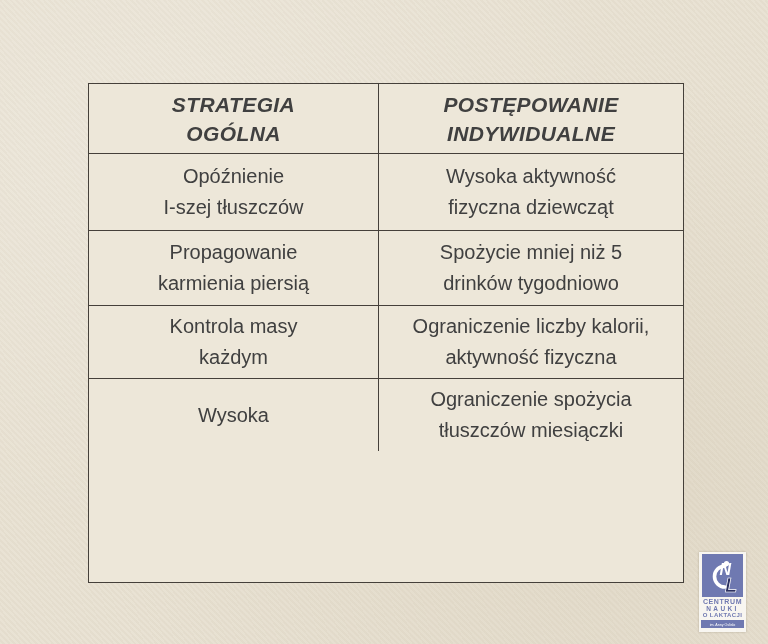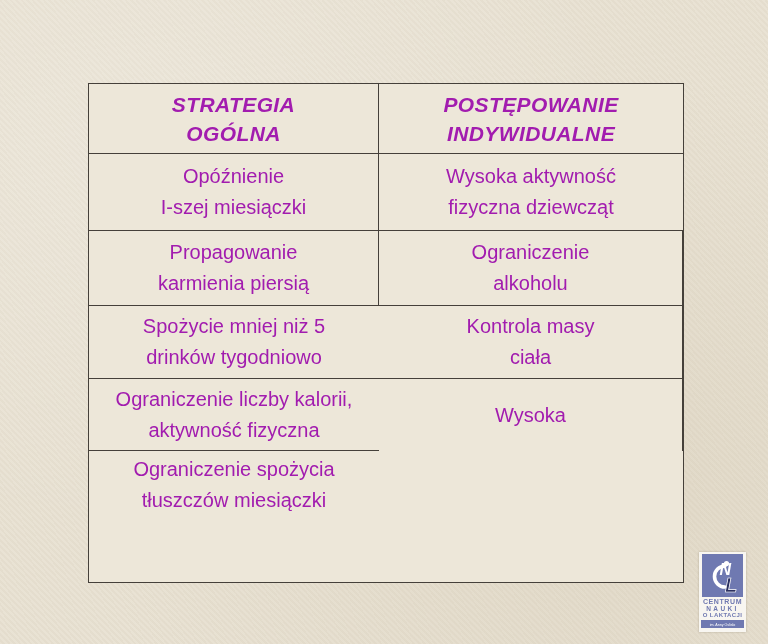--- a/index.html
+++ b/index.html
@@ -30,21 +30,21 @@
     background: #ede7d9;
     border: 1.5px solid #45403a;
   }
   .cell {
     box-sizing: border-box;
     display: flex;
     align-items: center;
     justify-content: center;
     text-align: center;
     white-space: pre-line;
-    color: #a21caf;
+    color: #404040;
     font-size: 20px;
     line-height: 31px;
     border-bottom: 1px solid #45403a;
     padding: 2px 10px;
   }
   .cell.c1 { border-right: 1px solid #45403a; }
   .cell.last { border-bottom: none; }
   .cell.header {
     font-weight: bold;
     font-style: italic;
@@ -112,35 +112,33 @@
 
 <div class="canvas">
 
   <div class="prevention-table">
     <div class="cell header c1">STRATEGIA
 OGÓLNA</div>
     <div class="cell header">POSTĘPOWANIE
 INDYWIDUALNE</div>
 
     <div class="cell c1">Opóźnienie
-I-szej miesiączki</div>
+I-szej tłuszczów</div>
     <div class="cell">Wysoka aktywność
 fizyczna dziewcząt</div>
 
     <div class="cell c1">Propagowanie
 karmienia piersią</div>
 
-    <div class="cell c1">Ograniczenie
-alkoholu</div>
     <div class="cell">Spożycie mniej niż 5
 drinków tygodniowo</div>
 
 
     <div class="cell c1">Kontrola masy
-ciała</div>
+każdym</div>
     <div class="cell">Ograniczenie liczby kalorii,
 aktywność fizyczna</div>
 
     <div class="cell c1 last">Wysoka</div>
     <div class="cell last">Ograniczenie spożycia
 tłuszczów miesiączki</div>
   </div>
 
   <div class="logo-card">
     <div class="logo-square">

